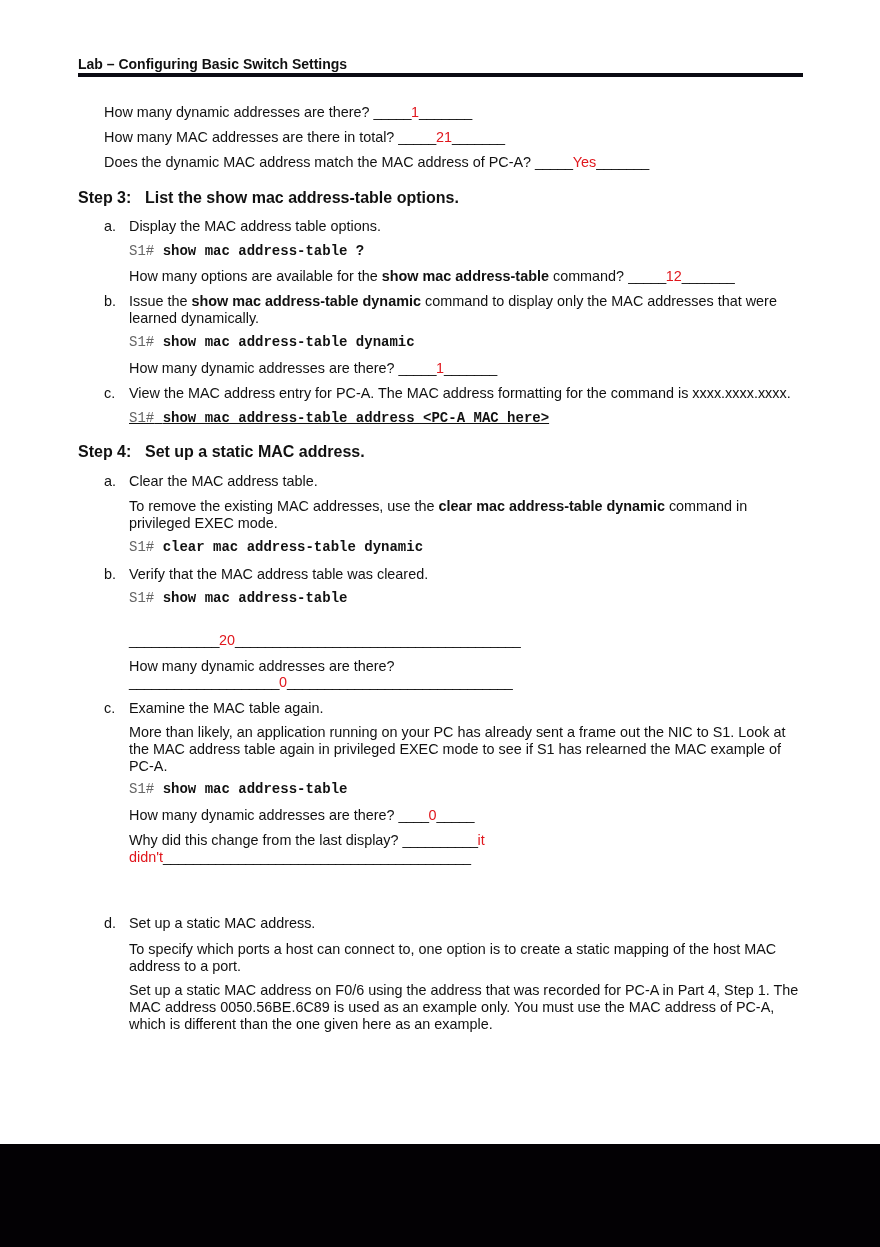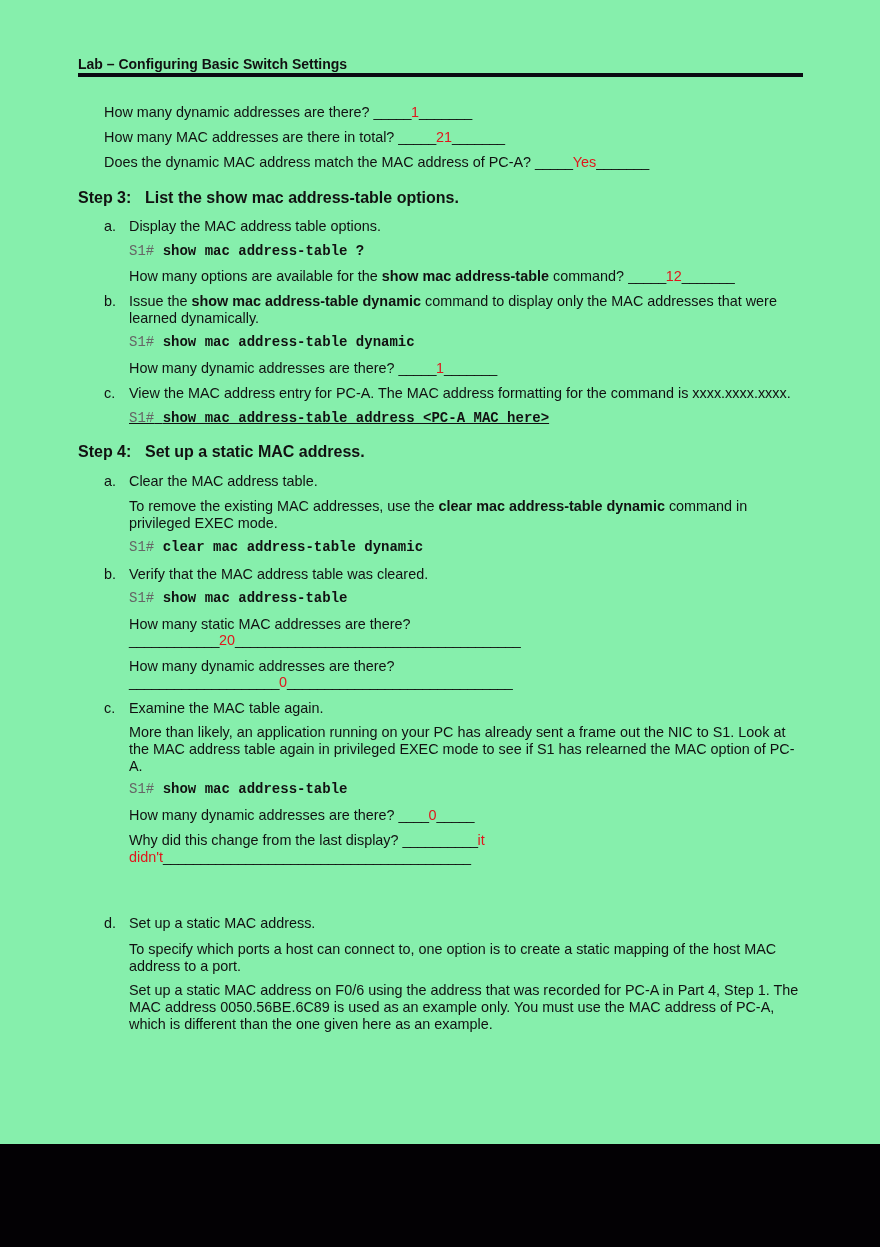--- a/index.html
+++ b/index.html
@@ -2,21 +2,21 @@
 <html><head>
 <meta charset="utf-8">
 <style>
   html, body { margin: 0; padding: 0; }
   body {
     width: 880px; height: 1247px; position: relative; overflow: hidden;
     background: #000; font-family: "Liberation Sans", sans-serif; color: #111;
   }
   .page {
     position: absolute; left: 0; top: 0; width: 880px; height: 1144px;
-    background: #86efac;
+    background: #ffffff;
   }
   .black-bar { position: absolute; left: 0; top: 1144px; width: 880px; height: 103px; background: #030104; }
   .header-title {
     position: absolute; left: 78px; top: 56px;
     font-weight: bold; font-size: 14px; color: #111;
   }
   .header-rule {
     position: absolute; left: 78px; top: 73px; width: 725px; height: 4px; background: #0a0a12;
   }
   .line { position: absolute; font-size: 14.4px; white-space: nowrap; line-height: 17px; }
@@ -100,32 +100,31 @@
     <span class="prompt">S1#</span>
     <span class="text">clear mac address-table dynamic</span>
   </div>
 
   <div class="marker" style="top:566px;">b.</div>
   <div class="line" style="left:129px; top:566px;">Verify that the MAC address table was cleared.</div>
   <div class="cmd" style="top:590px;">
     <span class="prompt">S1#</span>
     <span class="text">show mac address-table</span>
   </div>
-  <div class="line" style="left:129px; top:616px;">How many static MAC addresses are there?</div>
   <div class="line" style="left:129px; top:632px;">
     <span class="blank">____________</span><span class="ans">20</span><span class="blank">______________________________________</span>
   </div>
   <div class="line" style="left:129px; top:658px;">How many dynamic addresses are there?</div>
   <div class="line" style="left:129px; top:674px;">
     <span class="blank">____________________</span><span class="ans">0</span><span class="blank">______________________________</span>
   </div>
 
   <div class="marker" style="top:700px;">c.</div>
   <div class="line" style="left:129px; top:700px;">Examine the MAC table again.</div>
-  <div class="para" style="left:129px; top:724px; width:670px;">More than likely, an application running on your PC has already sent a frame out the NIC to S1. Look at the MAC address table again in privileged EXEC mode to see if S1 has relearned the MAC option of PC-A.</div>
+  <div class="para" style="left:129px; top:724px; width:670px;">More than likely, an application running on your PC has already sent a frame out the NIC to S1. Look at the MAC address table again in privileged EXEC mode to see if S1 has relearned the MAC example of PC-A.</div>
   <div class="cmd" style="top:781px;">
     <span class="prompt">S1#</span>
     <span class="text">show mac address-table</span>
   </div>
   <div class="line" style="left:129px; top:807px;">
     <span>How many dynamic addresses are there? </span><span class="blank">____</span><span class="ans">0</span><span class="blank">_____</span>
   </div>
   <div class="line" style="left:129px; top:849px;">
     <span class="ans">didn't</span><span class="blank">_________________________________________</span>
   </div>

